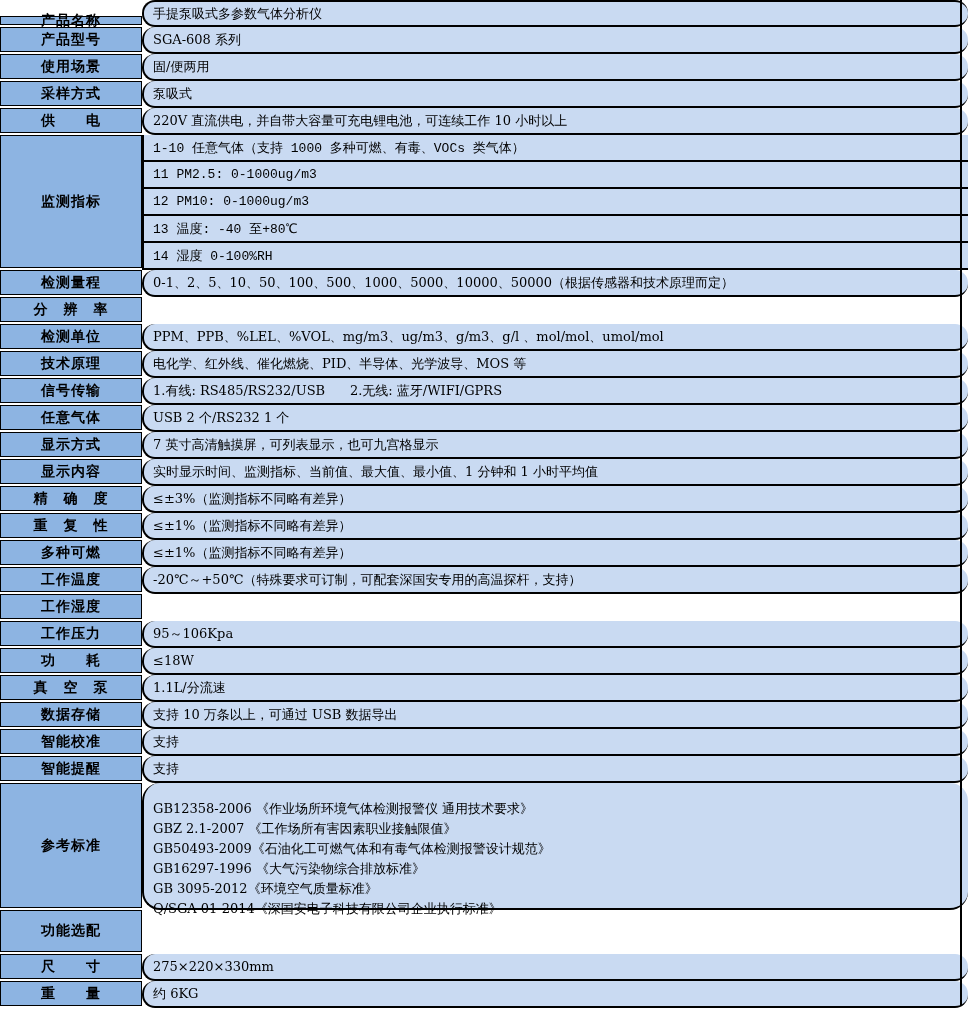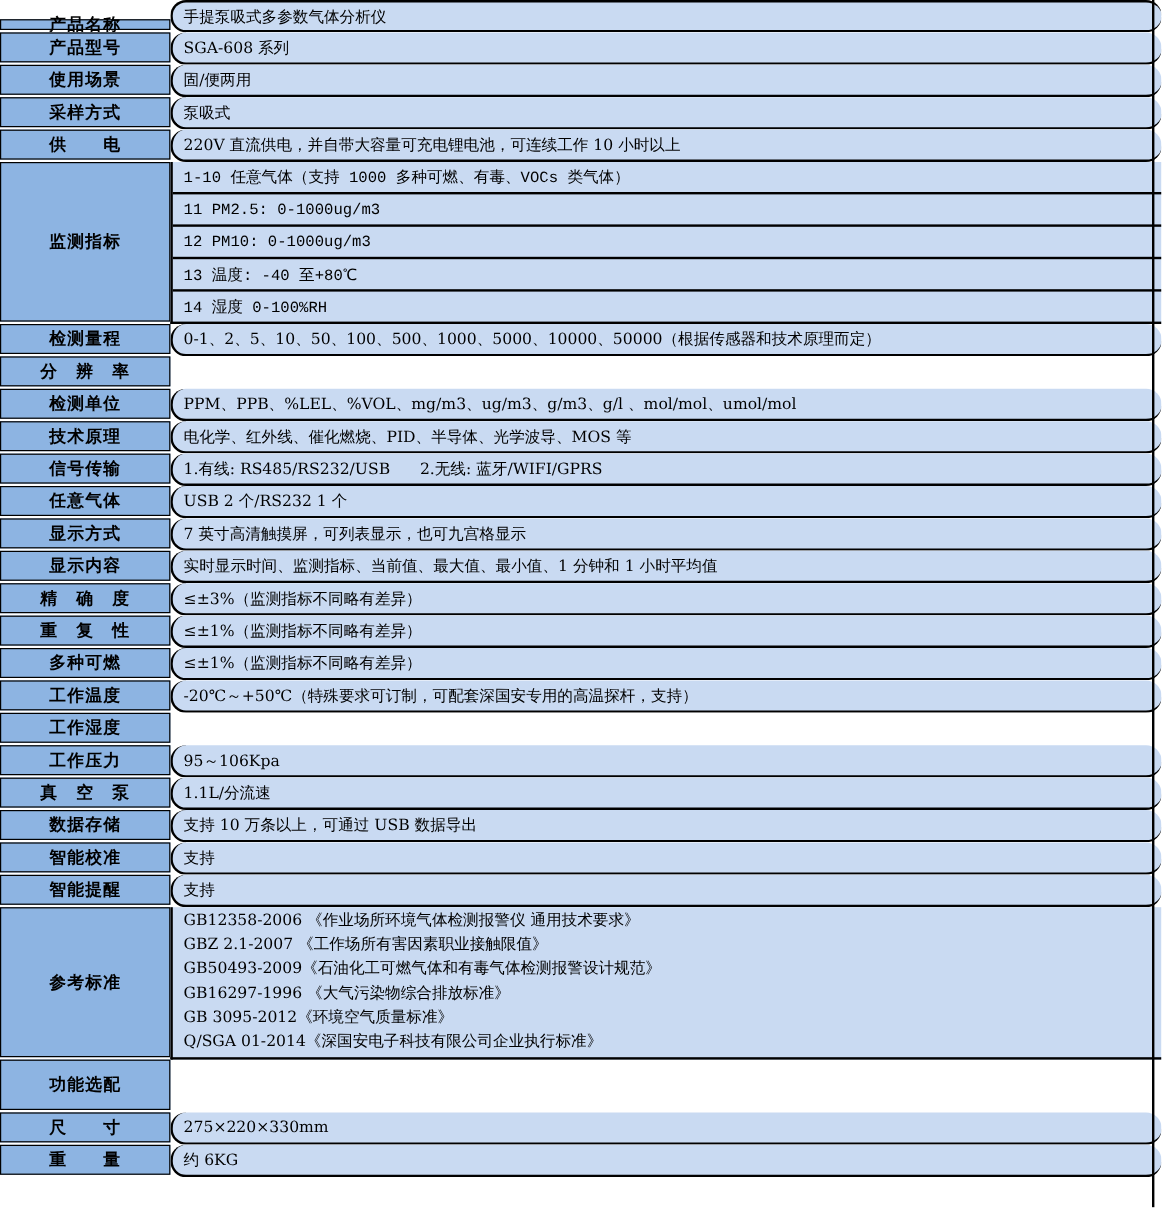--- a/index.html
+++ b/index.html
@@ -81,21 +81,22 @@
 
   
   .value-lines {
     flex: 1;
     border-left: 2px solid #000;
     border-bottom: 2px solid #000;
     background: #C9DAF2;
     display: flex;
     flex-direction: column;
     justify-content: space-around;
-    padding: 2px 9px;
+    padding: 16px 9px;
+    border-radius: 18px;
   }
   .value-lines .line {
     font-family: "DejaVu Serif", "Liberation Serif", serif;
     font-size: 13px;
     line-height: 20px;
     white-space: pre-wrap;
   }
   .h-standards { height: 127px; }
   .h-functions { height: 44px; }
   .h-monitor   { height: 135px; }
@@ -252,20 +253,26 @@
       </div>
   </div>
 
   <div class="row row-h">
     <div class="label-wrap">
         <div class="label-cell">工作压力</div>
       </div>
     <div class="value-cell">95～106Kpa</div>
   </div>
 
+  <div class="row row-h">
+    <div class="label-wrap">
+        <div class="label-cell">功　　耗</div>
+      </div>
+    <div class="value-cell">≤18W</div>
+  </div>
 
   <div class="row row-h">
     <div class="label-wrap">
         <div class="label-cell">真　空　泵</div>
       </div>
     <div class="value-cell">1.1L/分流速</div>
   </div>
 
   <div class="row row-h">
     <div class="label-wrap">

